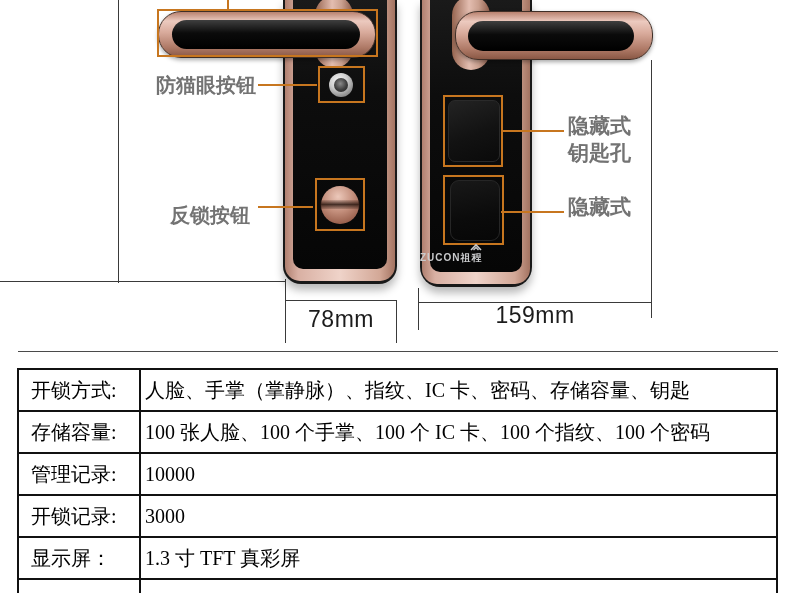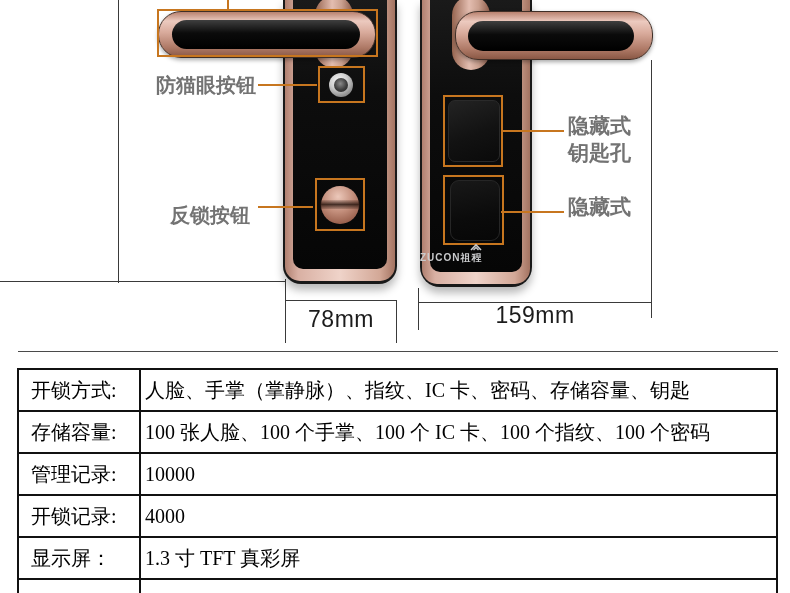--- a/index.html
+++ b/index.html
@@ -146,21 +146,21 @@
       <tr>
         <td class="lbl">存储容量:</td>
         <td>100 张人脸、100 个手掌、100 个 IC 卡、100 个指纹、100 个密码</td>
       </tr>
       <tr>
         <td class="lbl">管理记录:</td>
         <td>10000</td>
       </tr>
       <tr>
         <td class="lbl">开锁记录:</td>
-        <td>4000</td>
+        <td>3000</td>
       </tr>
       <tr>
         <td class="lbl">显示屏：</td>
         <td>1.3 寸 TFT 真彩屏</td>
       </tr>
       <tr>
         <td class="lbl"></td>
         <td></td>
       </tr>
     </tbody>

